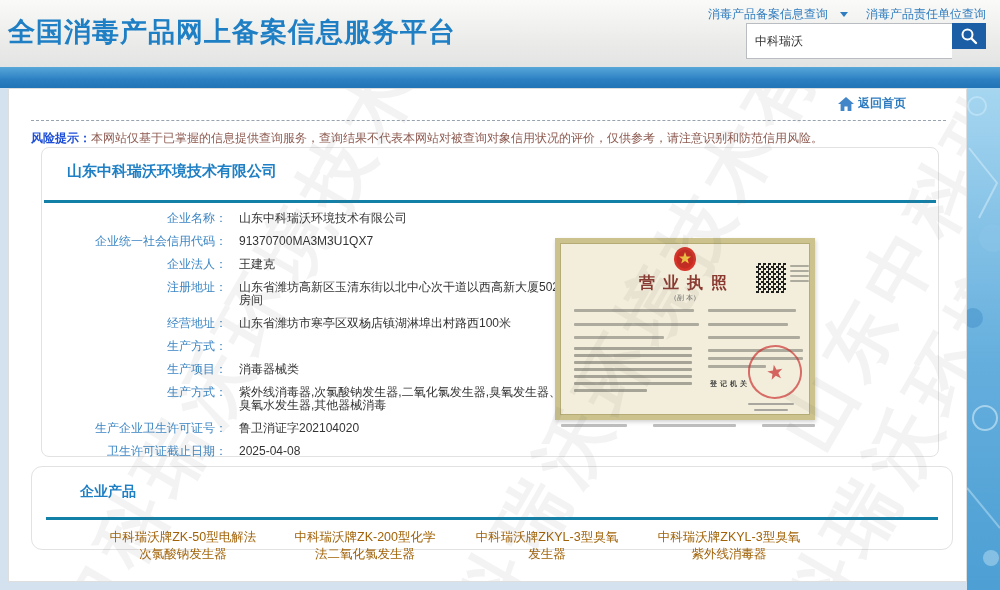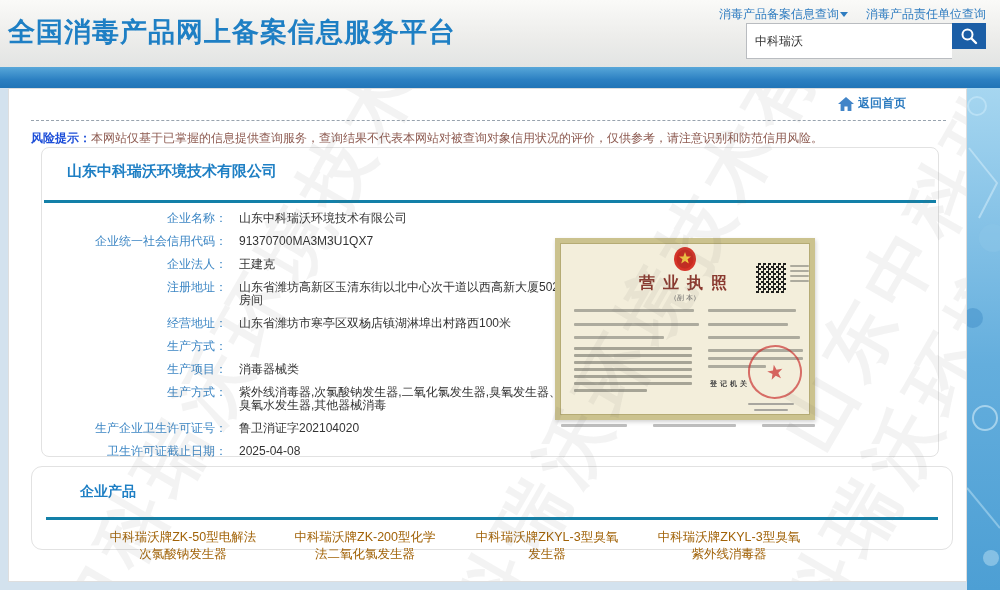--- a/index.html
+++ b/index.html
@@ -8,21 +8,21 @@
 
   .page { position:relative; width:1000px; height:590px; overflow:hidden; background:#d3e2ee; }
 
   
   .header { position:absolute; left:0; top:0; width:1000px; height:67px;
             background:linear-gradient(180deg,#fafaf8 0%,#ededeb 55%,#e2e4e3 100%); overflow:hidden; }
   .site-title { position:absolute; left:8px; top:14px; font-size:27px; font-weight:bold;
                 color:#1e7fc4; letter-spacing:1px; }
   .top-links { position:absolute; right:14px; top:6px; display:flex; gap:18px; align-items:center;
                font-size:12px; }
-  .top-link { color:#2e7cc0; cursor:pointer; display:flex; align-items:center; gap:1px; }
+  .top-link { color:#2e7cc0; cursor:pointer; display:flex; align-items:center; gap:12px; }
   .caret { width:0; height:0; border-left:4px solid transparent; border-right:4px solid transparent;
            border-top:5px solid #2e7cc0; display:inline-block; }
   .search-bar { position:absolute; right:14px; top:23px; width:240px; height:26px; display:flex; }
   .search-input { flex:1; min-width:0; border:1px solid #b9bcc0; border-right:none; padding:17px 8px;
                   font-size:12px; color:#333; background:#fff; outline:none;
                   font-family:"Liberation Sans","DejaVu Sans",sans-serif; }
   .search-btn { width:34px; height:26px; background:#1b5ea6; border:none; display:flex;
                 align-items:center; justify-content:center; cursor:pointer; padding:0; }
 
   .blue-band { position:absolute; left:0; top:67px; width:1000px; height:21px;

